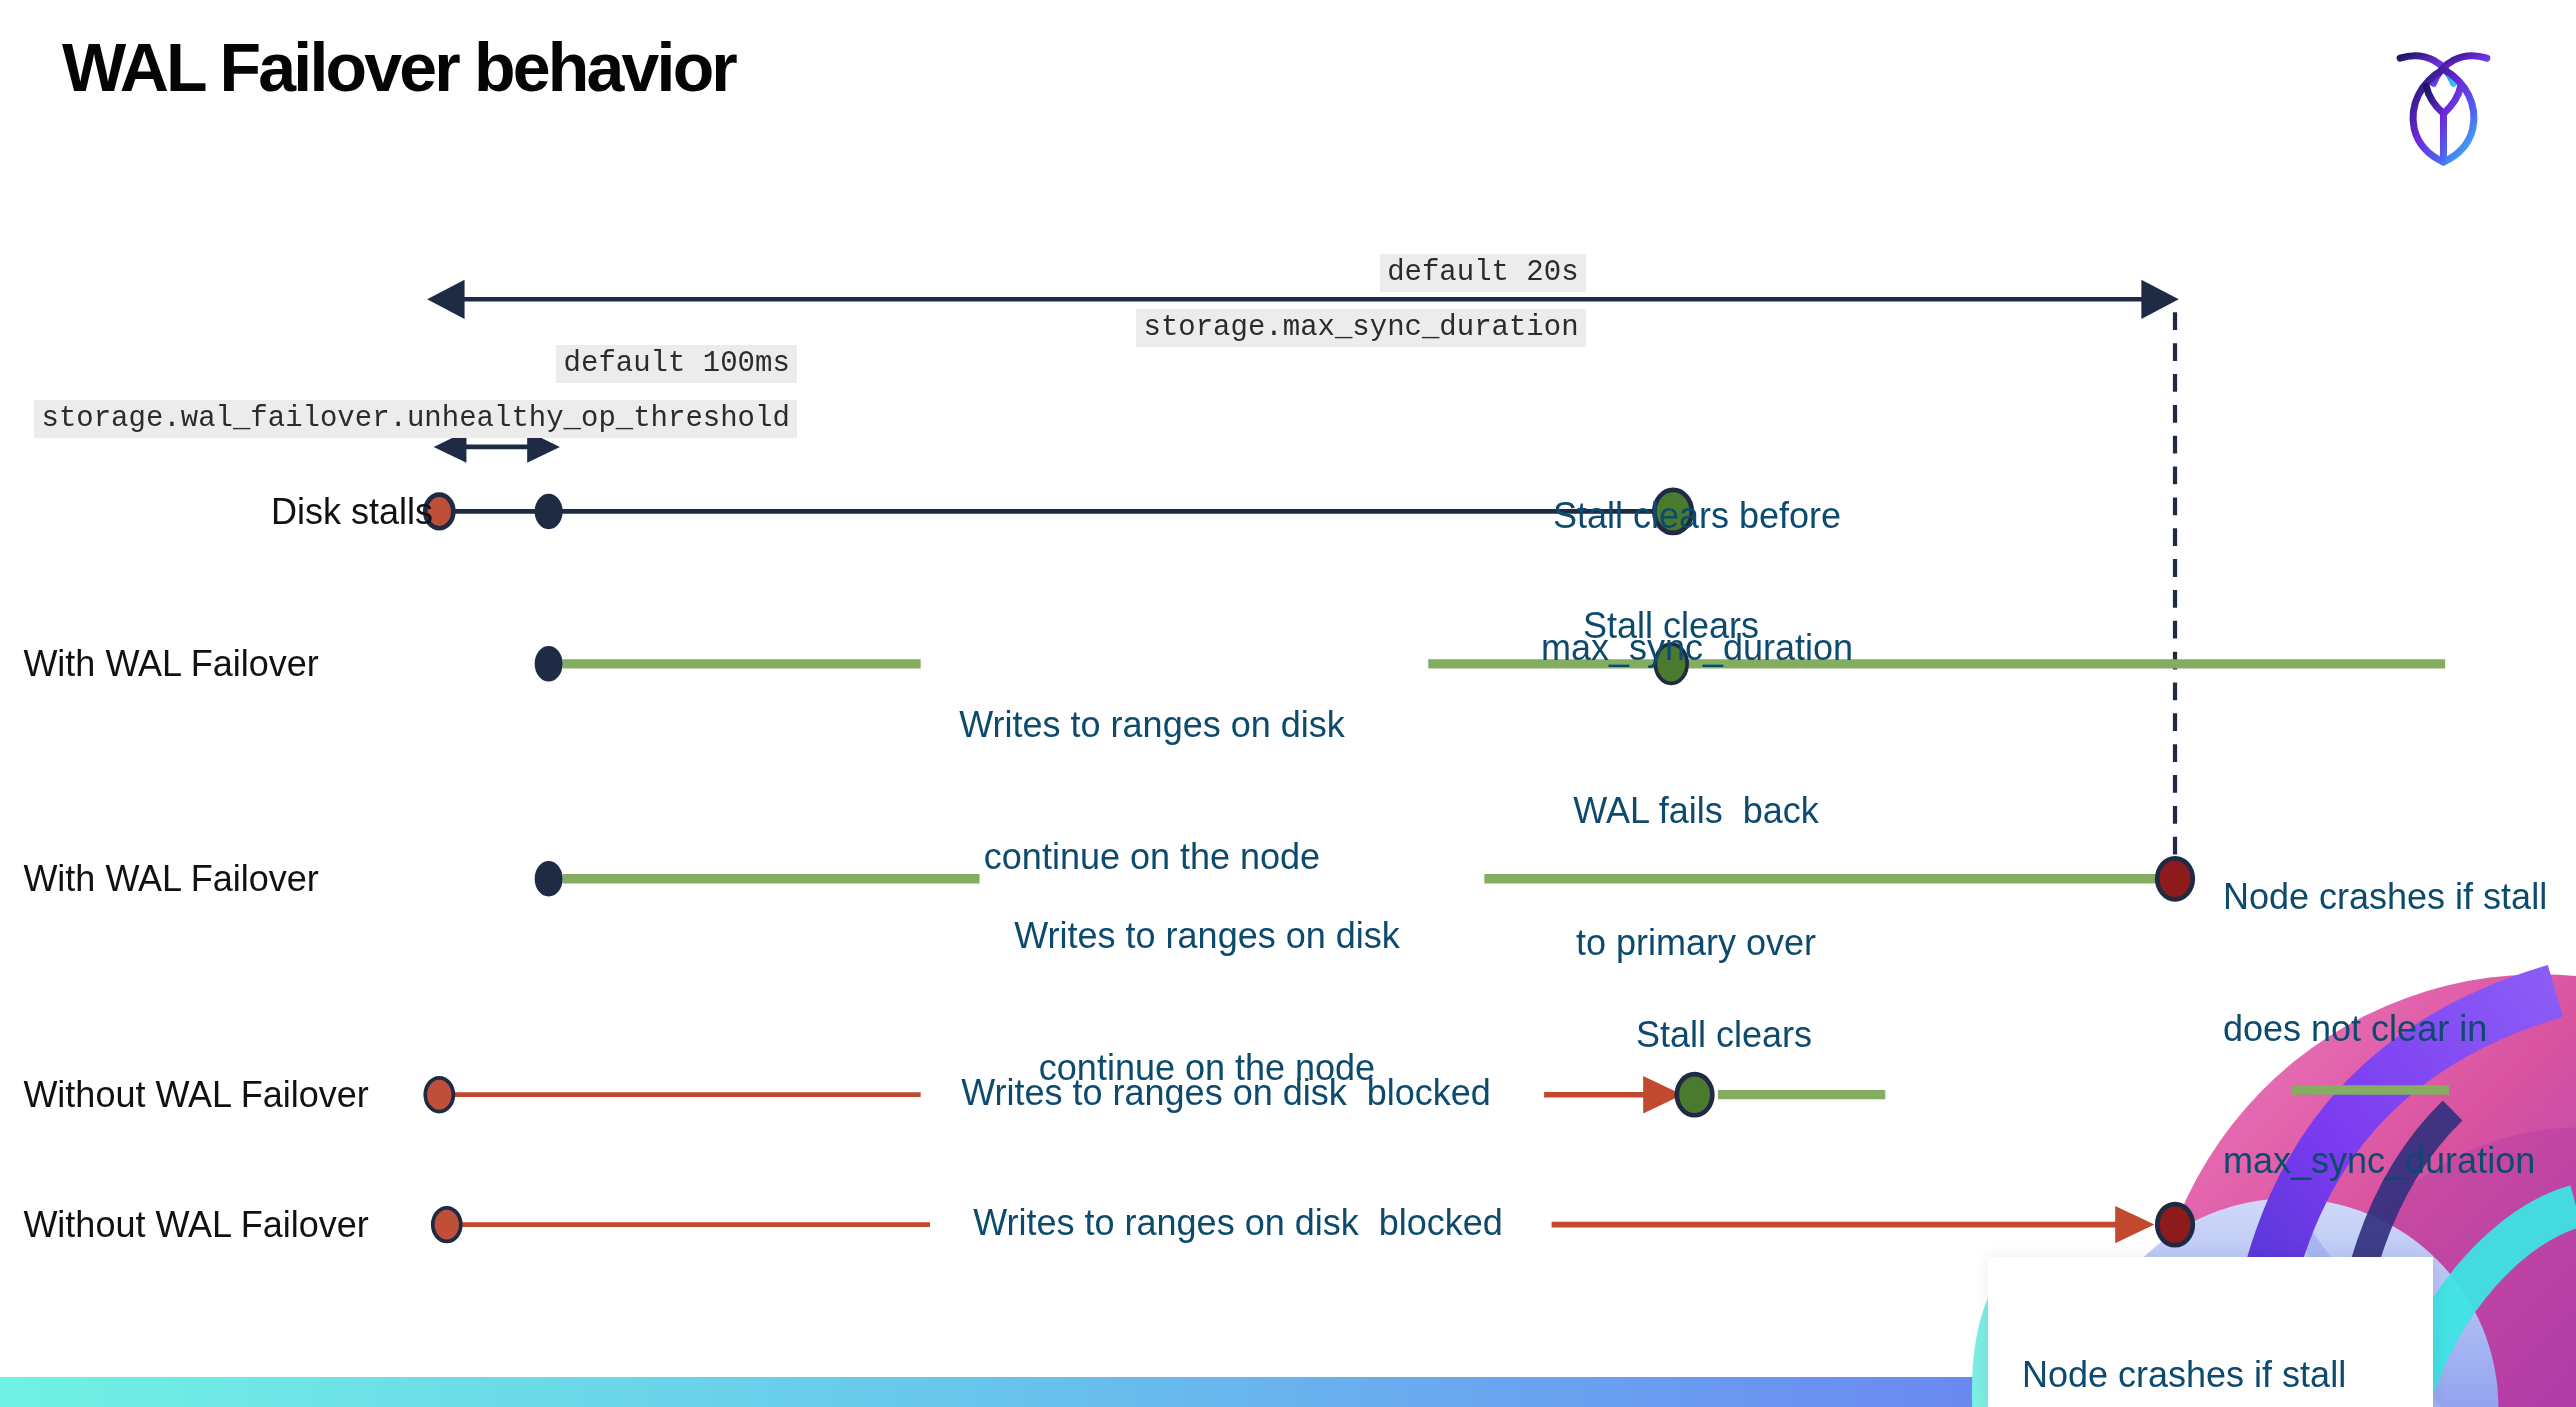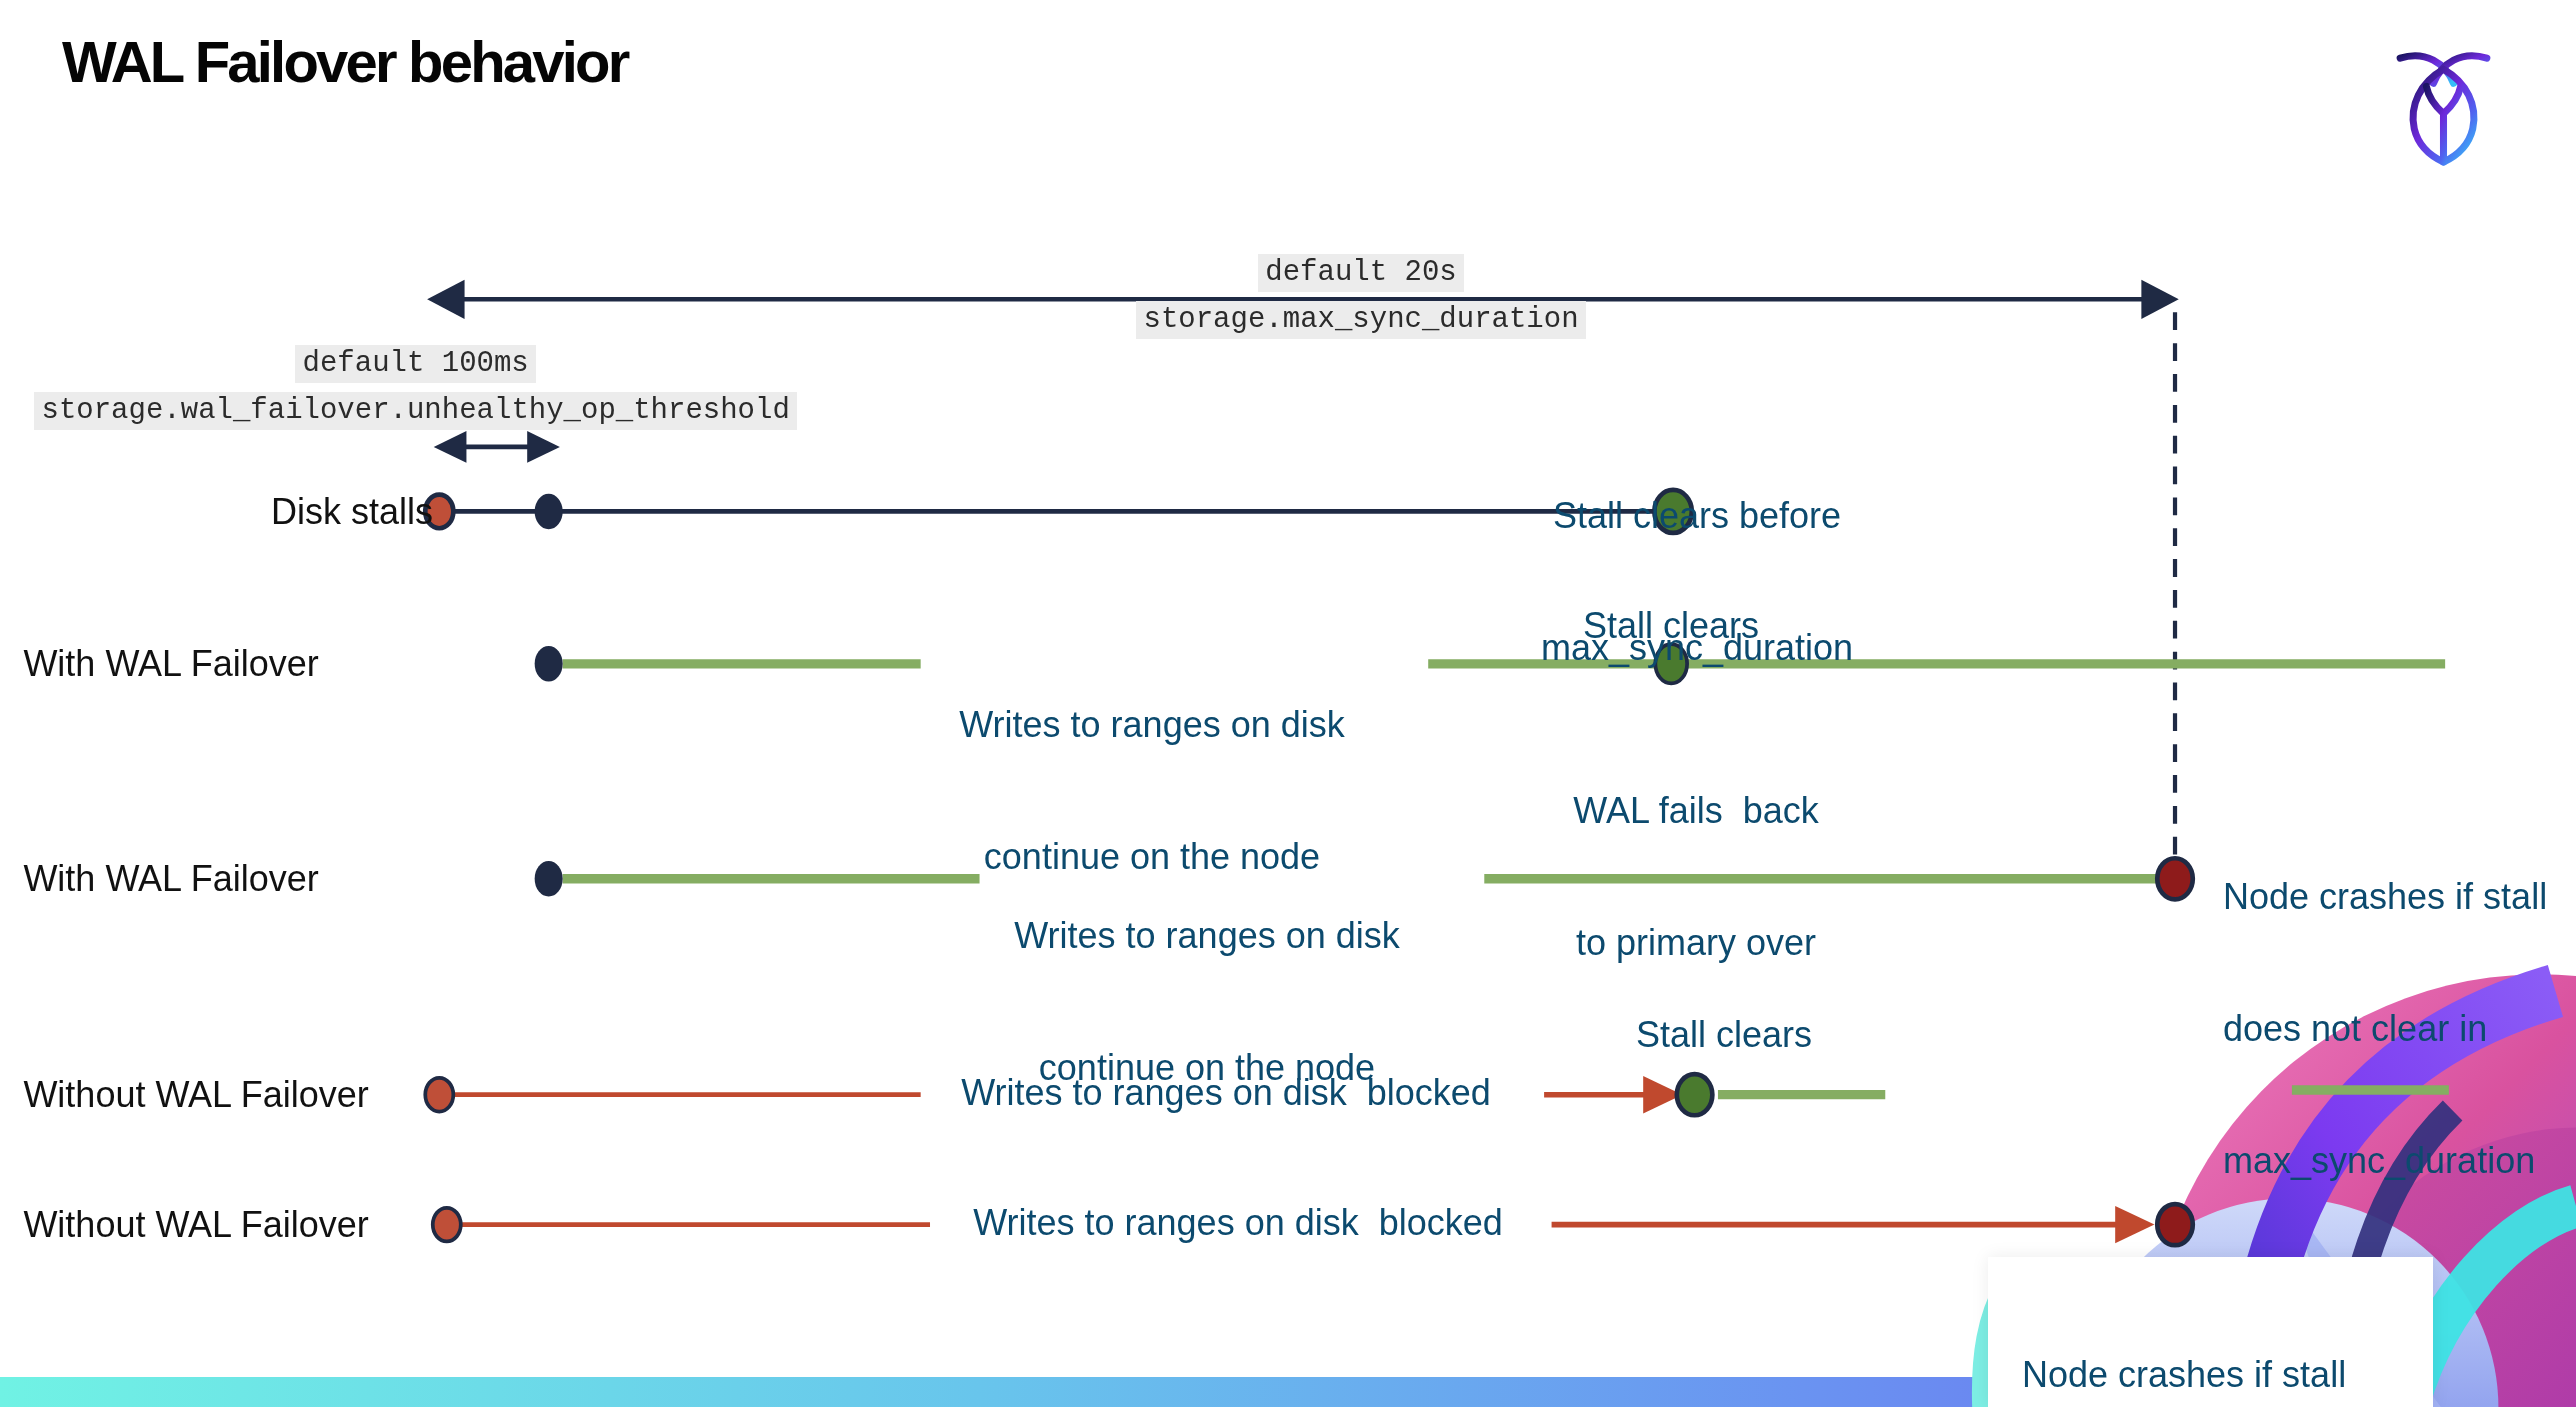--- a/index.html
+++ b/index.html
@@ -1,20 +1,20 @@
 <!DOCTYPE html>
 <html style="font-size:15px"><head>
 <meta charset="utf-8">
 <style>
   html,body{margin:0;padding:0;background:#ffffff;}
   .canvas{position:relative;width:2576px;height:1408px;background:#ffffff;overflow:hidden;
           font-family:"Liberation Sans", sans-serif;color:#1a1a1a;}
   .abs{position:absolute;}
-  .title{left:62px;top:28px;font-size:58px;font-weight:bold;letter-spacing:-2.8px;color:#050505;z-index:6;}
-  .mono-block{display:flex;flex-direction:column;align-items:center;gap:9px;z-index:6;}
+  .title{left:62px;top:28px;font-size:68px;font-weight:bold;letter-spacing:-2.8px;color:#050505;z-index:6;}
+  .mono-block{display:flex;flex-direction:column;align-items:flex-end;gap:17px;z-index:6;}
   .mono-line{font-family:"Liberation Mono", monospace;font-size:29px;line-height:36px;
              background:#ececec;color:#2b2b2b;padding:0.9px 7.5px;white-space:pre;}
   .row-label{font-size:36px;line-height:39px;color:#111;z-index:6;white-space:pre;}
   .ann{font-size:36px;line-height:44px;color:#0c4a6e;z-index:6;white-space:pre;}
   .center{transform:translateX(-50%);text-align:center;}
   .svg-layer{position:absolute;left:0;top:0;z-index:4;}
   .deco-layer{position:absolute;left:0;top:0;z-index:1;}
   .footer-bar{left:0;top:1377px;width:2576px;height:31px;z-index:0;
               background:linear-gradient(90deg,#70f2e4 0%,#68c5ec 38%,#6a93f1 70%,#6a66f0 100%);}
   .crash-box{left:1988px;top:1257px;width:445px;height:150px;background:#ffffff;z-index:5;

